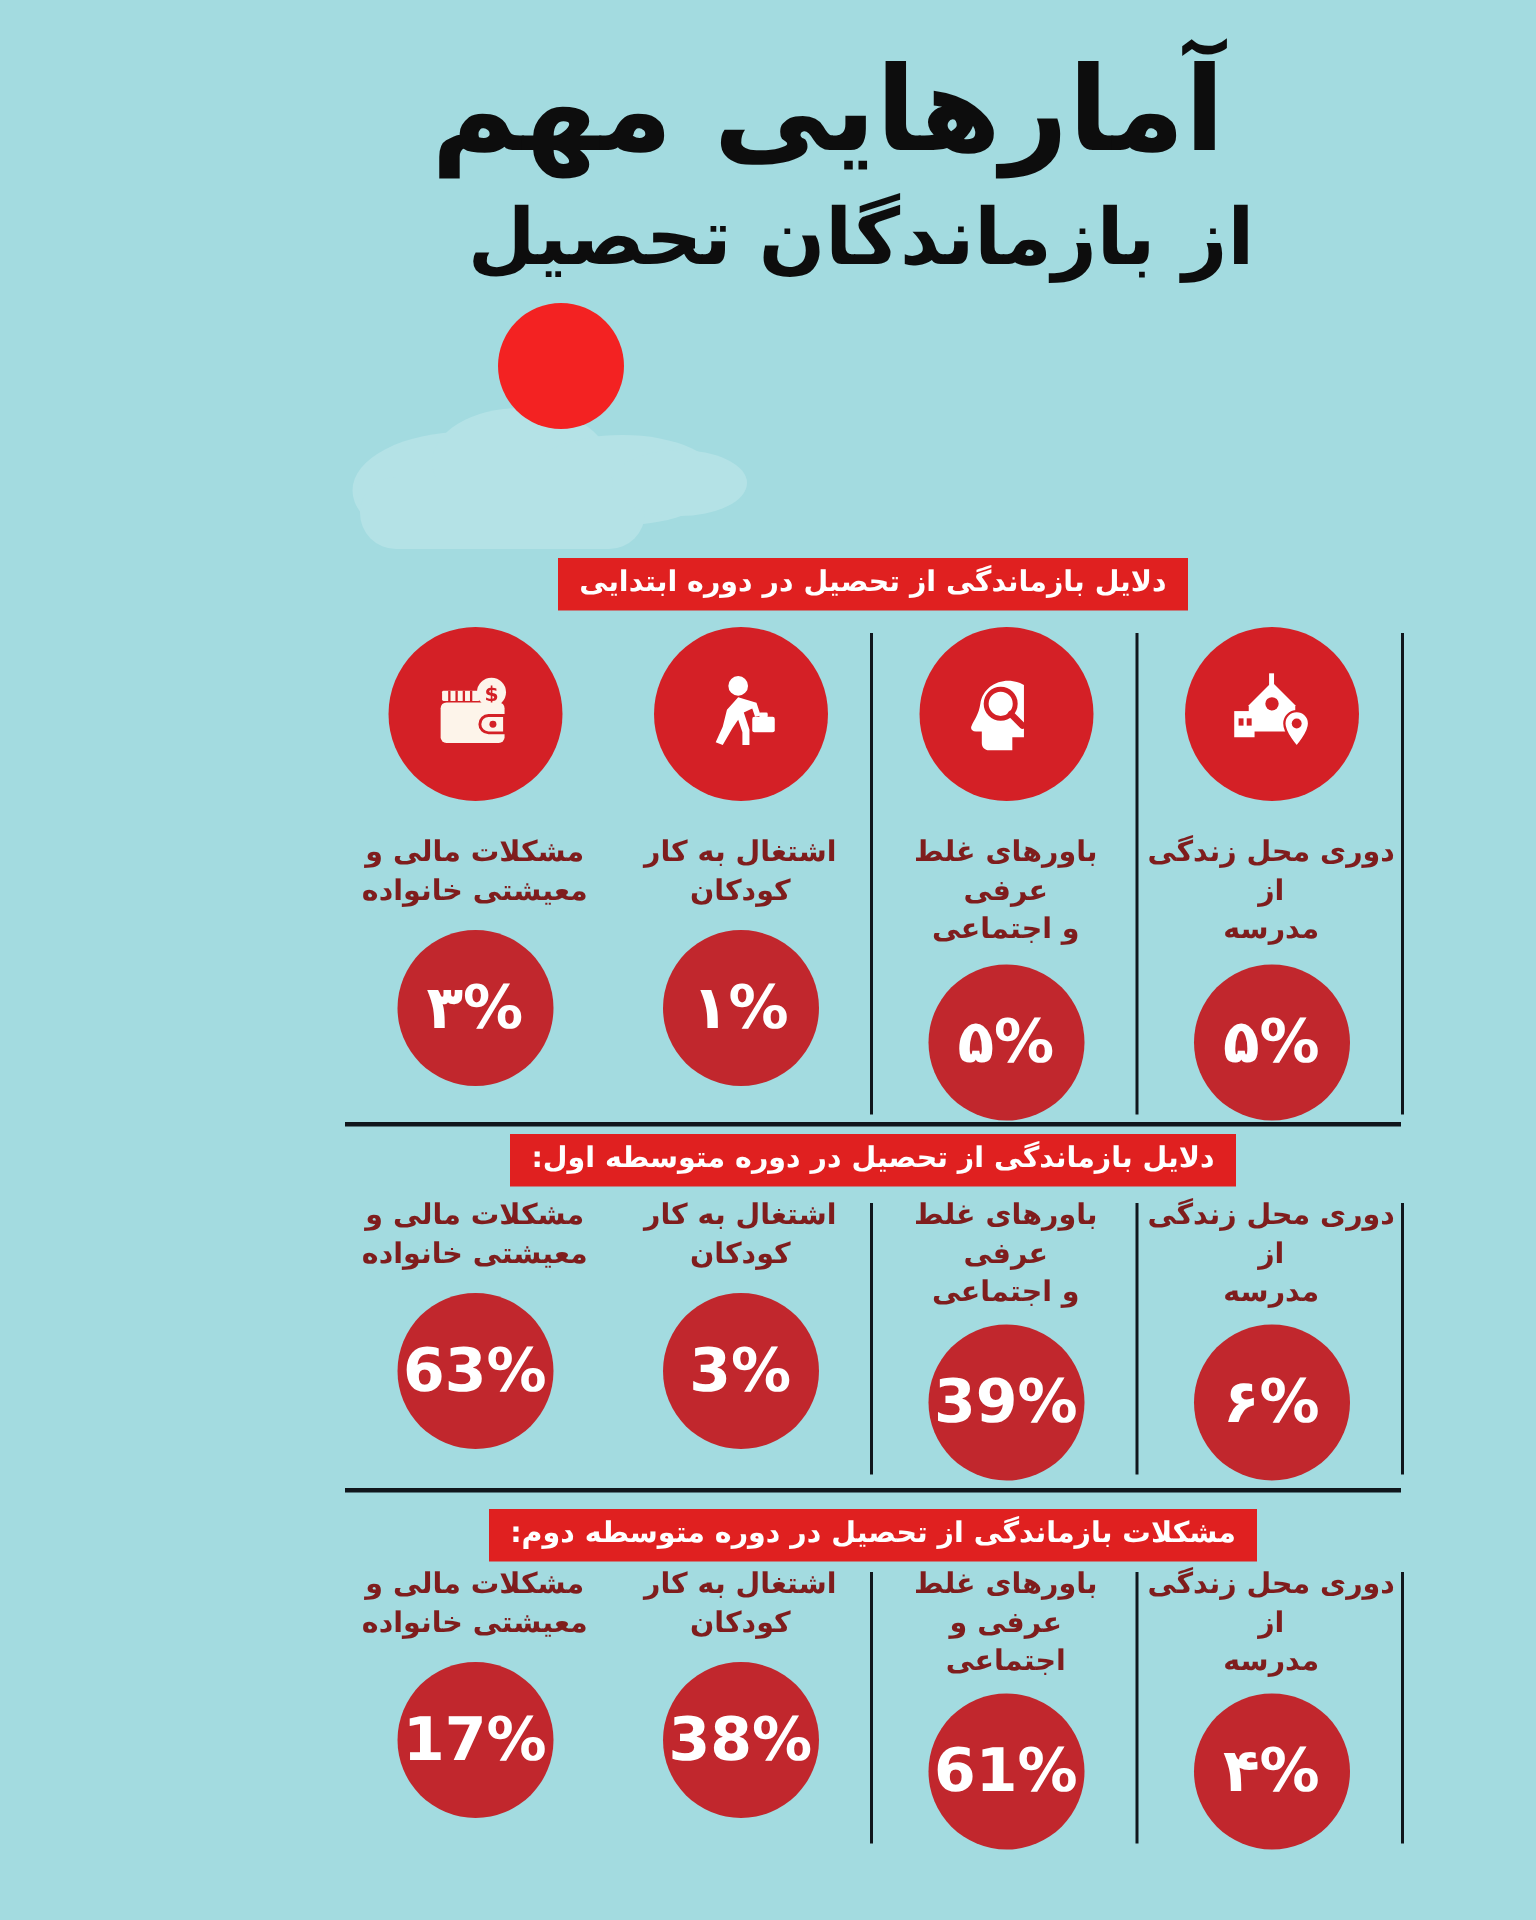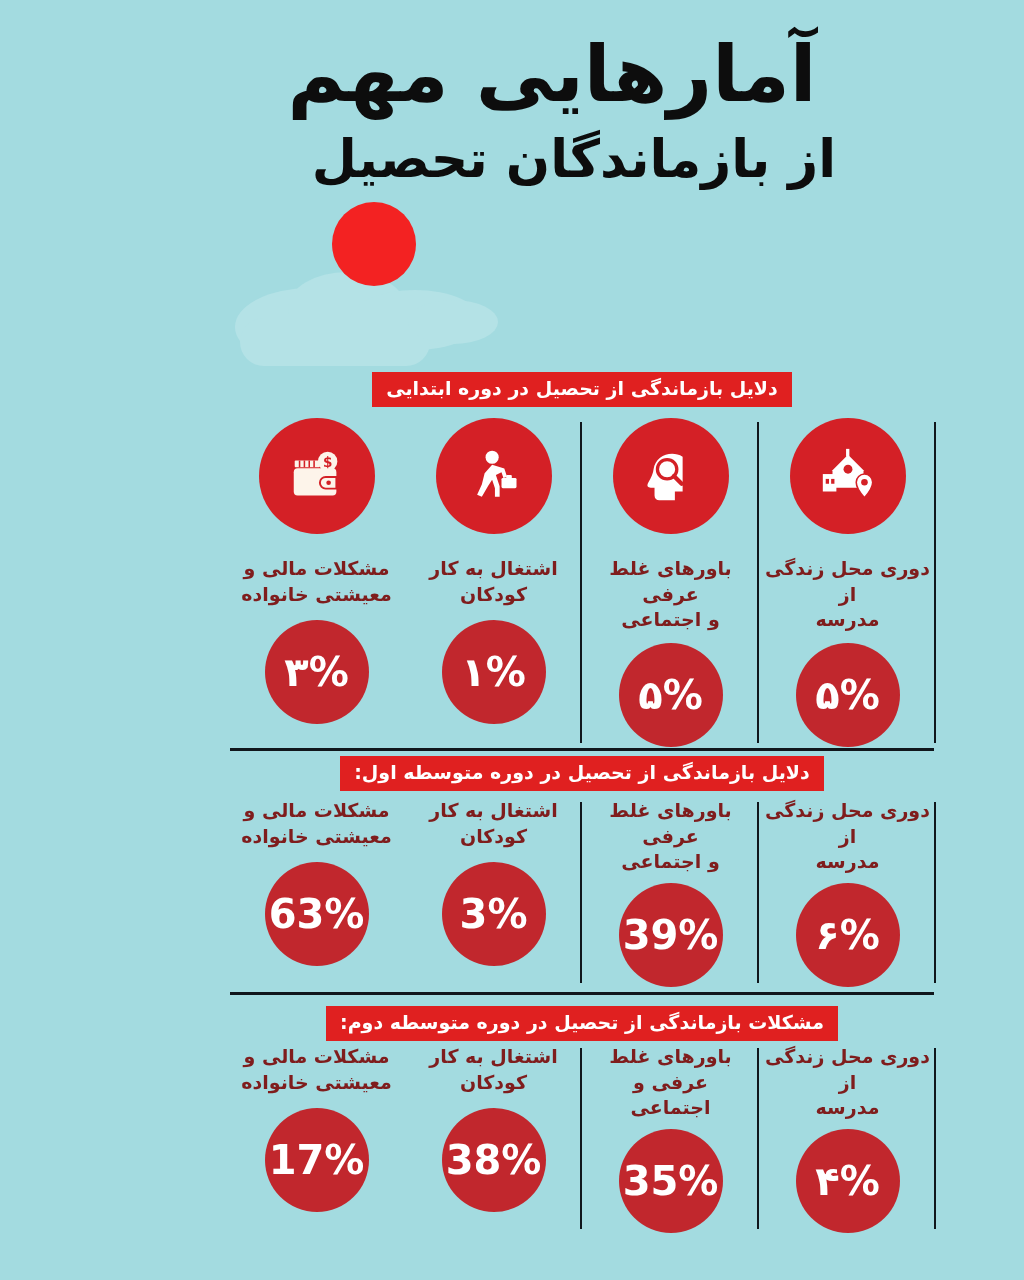--- a/index.html
+++ b/index.html
@@ -309,21 +309,21 @@
       <div class="pct-circle">17%</div>
     </div>
     <div class="cell">
       <div class="cell-label">اشتغال به کار
 کودکان</div>
       <div class="pct-circle">38%</div>
     </div>
     <div class="cell">
       <div class="cell-label">باورهای غلط عرفی و
 اجتماعی</div>
-      <div class="pct-circle">35%</div>
+      <div class="pct-circle">61%</div>
     </div>
     <div class="cell">
       <div class="cell-label">دوری محل زندگی از
 مدرسه</div>
       <div class="pct-circle">۴%</div>
     </div>
   </div>
 
 </div>
 

